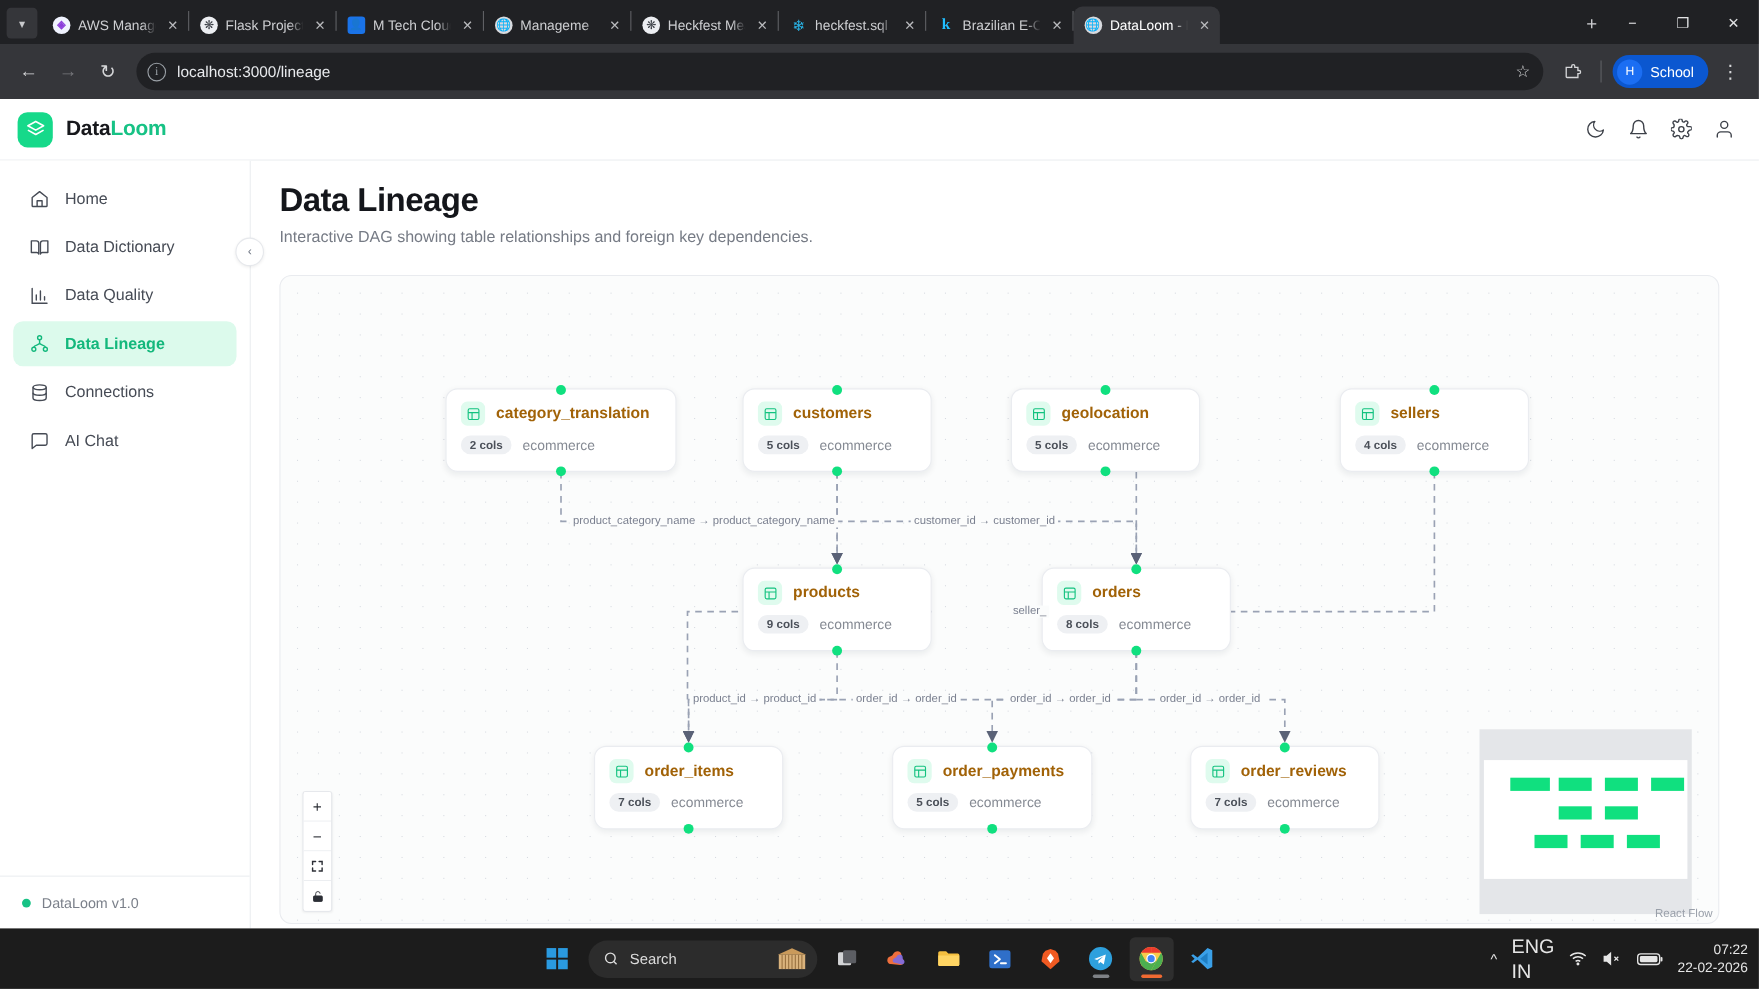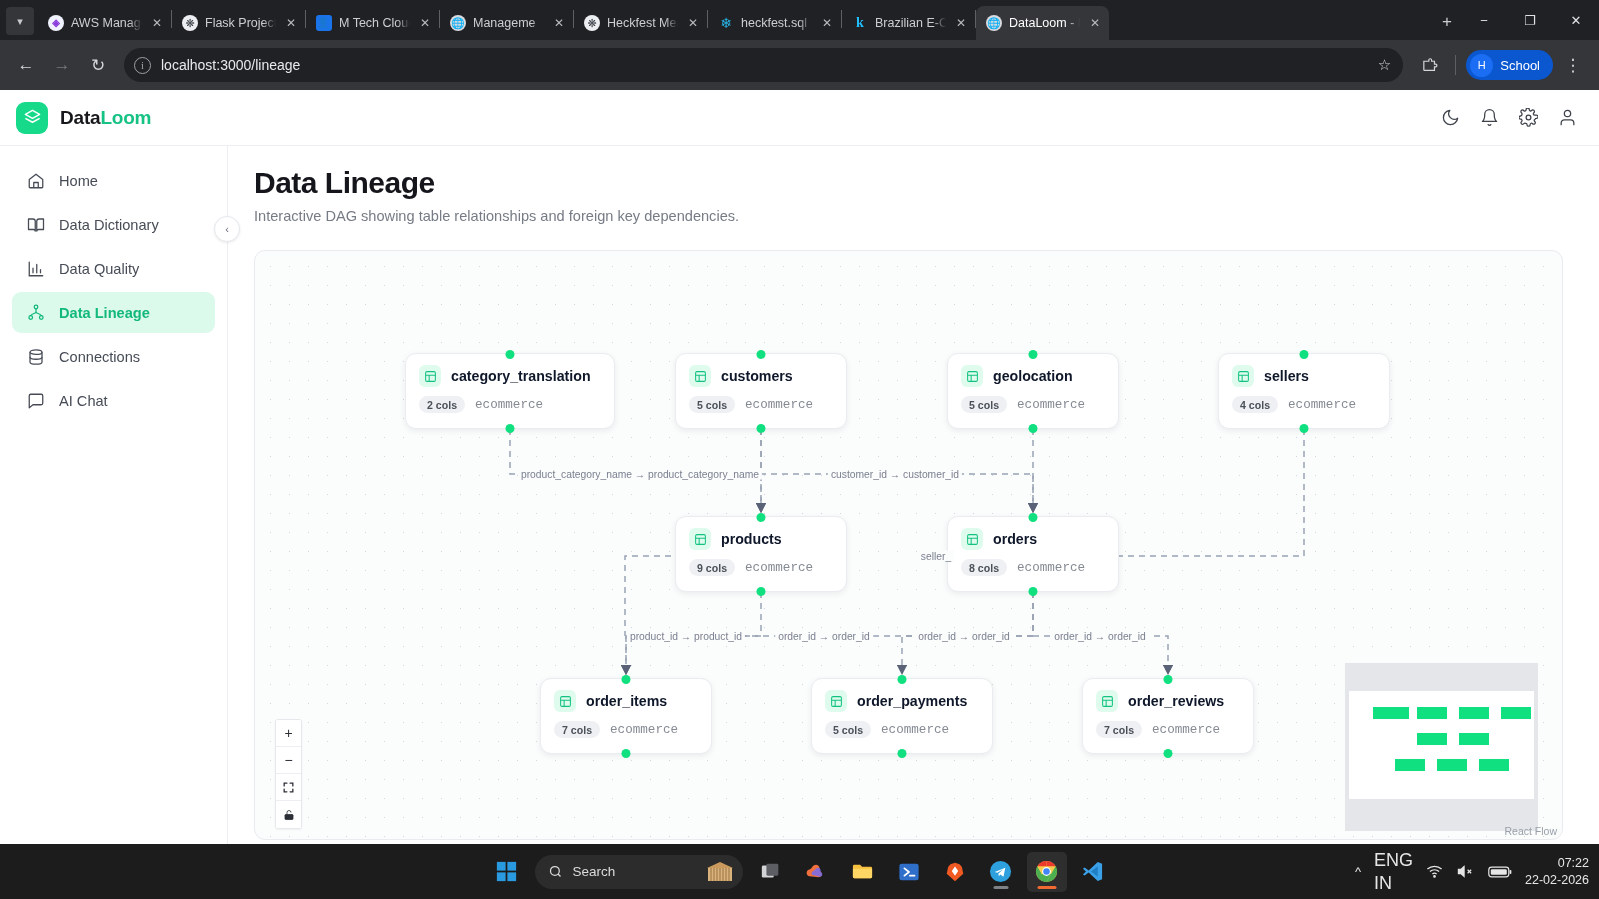--- a/index.html
+++ b/index.html
@@ -158,27 +158,27 @@
     position: absolute; width: 172px; height: 76px;
     background: #ffffff; border: 1px solid #eaecf0; border-radius: 11px;
     box-shadow: 0 2px 6px rgba(16,24,40,.07);
     padding: 11px 13px 0 13px;
   }
   .node-top { display: flex; align-items: center; gap: 10px; }
   .node-ico {
     width: 22px; height: 22px; border-radius: 6px; background: #dffbee; flex: none;
     display: flex; align-items: center; justify-content: center;
   }
-  .node-name { font-size: 14.2px; font-weight: bold; color: #0f172a; white-space: nowrap; }
+  .node-name { font-size: 14.2px; font-weight: bold; color: #a16207; white-space: nowrap; }
   .node-bottom { display: flex; align-items: center; gap: 10px; margin-top: 9px; }
   .pill {
     background: #eef0f3; color: #4b5059; font-size: 10.6px; font-weight: bold;
     border-radius: 9px; padding: 2.5px 8px; flex: none;
   }
-  .schema { font-size: 12.6px; color: #858a93; font-family: Liberation Mono, monospace; }
+  .schema { font-size: 12.6px; color: #858a93; }
   .handle {
     position: absolute; width: 9px; height: 9px; border-radius: 50%;
     background: #10e07f; left: 50%; transform: translateX(-50%);
   }
   .handle.top { top: -4.5px; }
   .handle.bot { bottom: -4.5px; }
 
   .edge-label {
     position: absolute; font-size: 10.3px; color: #7b8090;
     background: #fbfcfc; padding: 0 3px; white-space: nowrap;
@@ -432,20 +432,24 @@
             <div class="nav-item">
               <span class="nico">
                 <svg width="18" height="18" viewBox="0 0 24 24" fill="none" stroke="currentColor" stroke-width="1.7" stroke-linejoin="round">
                   <path d="M21 15a2 2 0 01-2 2H8l-5 4V5a2 2 0 012-2h14a2 2 0 012 2z"></path>
                 </svg>
               </span>
               <span>AI Chat</span>
             </div>
           </div>
         <div class="collapse-btn">‹</div>
+        <div class="sb-footer">
+          <span class="dot-green"></span>
+          <span>DataLoom v1.0</span>
+        </div>
       </div>
 
       <div class="content">
         <div class="page-title">Data Lineage</div>
         <div class="page-sub">Interactive DAG showing table relationships and foreign key dependencies.</div>
 
         <div class="canvas">
           <div class="flow" id="flow">
             <svg class="edges" id="edges-svg">
               <defs>
@@ -491,21 +495,21 @@
                     </svg>
                   </span>
                   <span class="node-name">customers</span>
                 </div>
                 <div class="node-bottom">
                   <span class="pill">5 cols</span>
                   <span class="schema">ecommerce</span>
                 </div>
                 <span class="handle bot"></span>
               </div>
-              <div class="node" style="left: 692px; top: 102px; width: 172px; text-align: center;">
+              <div class="node" style="left: 664px; top: 102px; width: 172px; text-align: center;">
                 <span class="handle top"></span>
                 <div class="node-top">
                   <span class="node-ico">
                     <svg width="13" height="13" viewBox="0 0 24 24" fill="none" stroke="#12c27f" stroke-width="1.9">
                       <rect x="3" y="3" width="18" height="18" rx="2.5"></rect>
                       <path d="M3 9.5h18M9.5 9.5V21"></path>
                     </svg>
                   </span>
                   <span class="node-name">geolocation</span>
                 </div>

